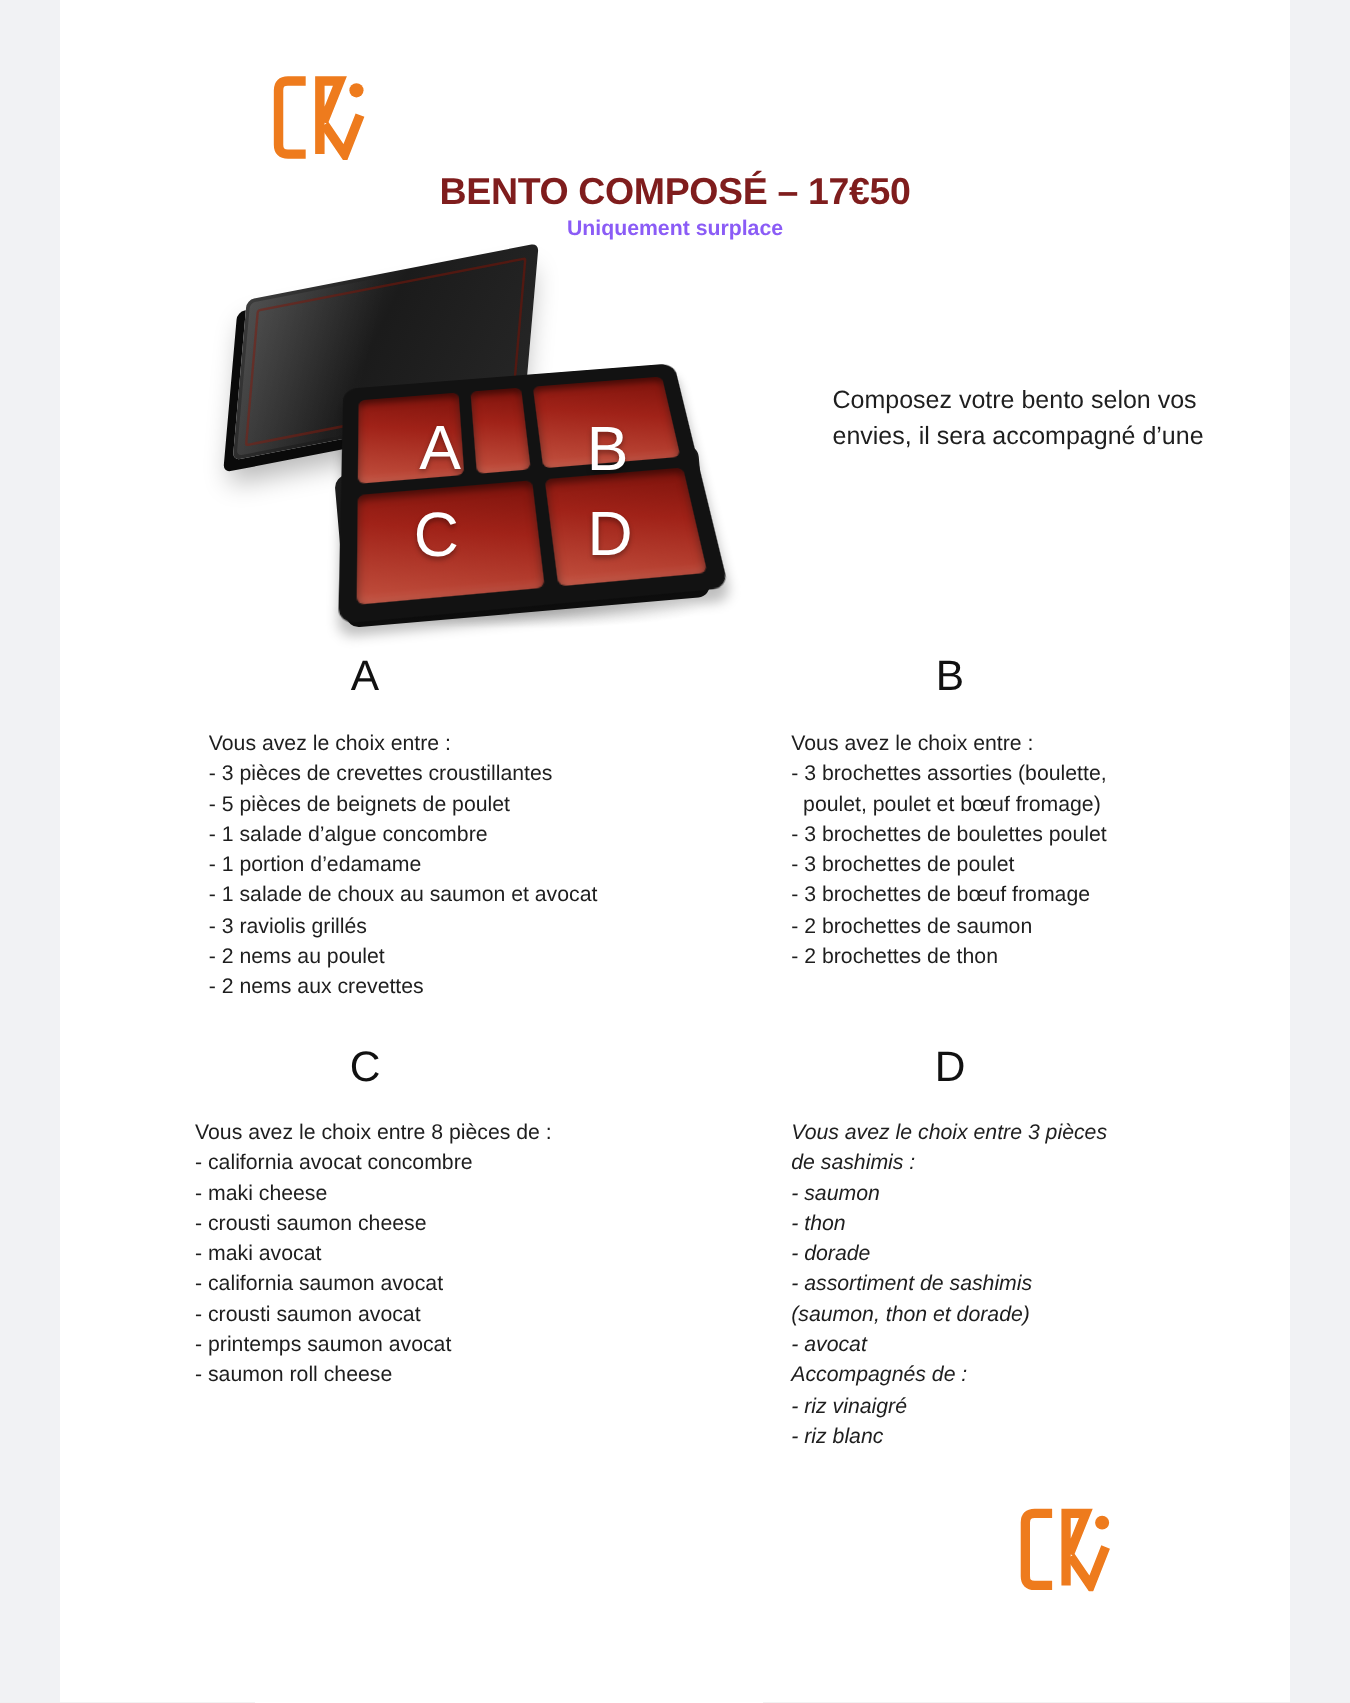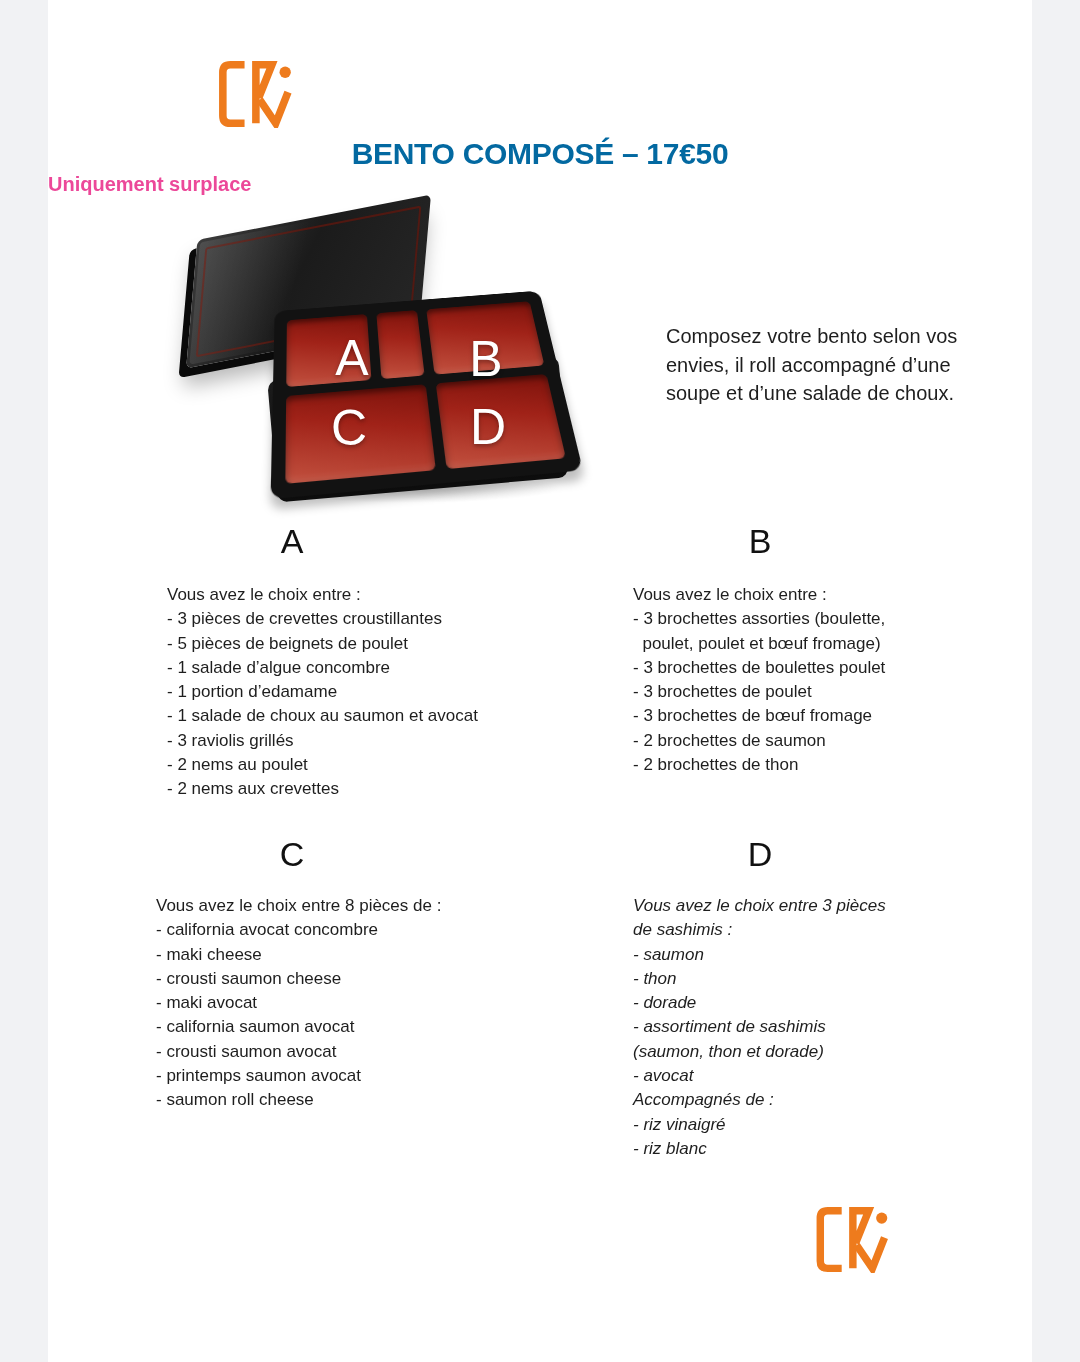--- a/index.html
+++ b/index.html
@@ -27,25 +27,25 @@
   .logo-top    { left: 166px; top: 60px;   width: 80px; height: 68px; }
   .logo-bottom { left: 764px; top: 1206px; width: 78px; height: 67px; }
   .logo svg { width: 100%; height: 100%; display: block; }
   .logo .stroke { fill: none; stroke: var(--brand, #ee7b1d); stroke-width: 8; stroke-linecap: butt; stroke-linejoin: miter; }
   .logo .fill { fill: var(--brand, #ee7b1d); }
 
   
   .title {
     position: absolute; left: 0; top: 137px; width: 100%;
     text-align: center; font-size: 30px; font-weight: 700;
-    letter-spacing: -0.3px; color: #0369a1;
+    letter-spacing: -0.3px; color: #7f1d1d;
   }
   .subtitle {
     position: absolute; left: 0; top: 173px; width: 100%;
-    text-align: left; font-size: 20px; font-weight: 700; color: #ec4899;
+    text-align: center; font-size: 17px; font-weight: 700; color: #8b5cf6;
   }
 
   
   .photo { position: absolute; left: 130px; top: 218px; width: 390px; height: 281px; }
   .photo-shadow {
     position: absolute; left: 84px; bottom: -4px; width: 300px; height: 30px;
     background: radial-gradient(ellipse at center, rgba(0,0,0,0.16), rgba(0,0,0,0) 70%);
   }
   .lid {
     position: absolute; left: 12px; top: 6px; width: 238px; height: 124px;
@@ -96,21 +96,21 @@
     transform: translate(-50%, -50%);
     text-shadow: 0 2px 4px rgba(0,0,0,0.35);
   }
   .letter-a { left: 174px; top: 140px; }
   .letter-b { left: 308px; top: 141px; }
   .letter-c { left: 171px; top: 210px; }
   .letter-d { left: 310px; top: 209px; }
 
   
   .intro {
-    position: absolute; left: 618px; top: 322px; width: 330px;
+    position: absolute; left: 618px; top: 306px; width: 330px;
     font-size: 20px; line-height: 28.6px; white-space: pre-wrap;
   }
 
   
   .sec-heading {
     position: absolute; transform: translateX(-50%);
     font-size: 34px; font-weight: 400; line-height: 1; color: #111;
   }
   .h-a { left: 244px; top: 524px; }
   .h-b { left: 712px; top: 524px; }
@@ -156,21 +156,21 @@
           <div class="cell cell-c"></div>
           <div class="cell cell-d"></div>
         </div>
       </div>
       <span class="letter letter-a">A</span>
       <span class="letter letter-b">B</span>
       <span class="letter letter-c">C</span>
       <span class="letter letter-d">D</span>
     </div>
 
-    <div class="intro"><div class="intro-line">Composez votre bento selon vos</div><div class="intro-line">envies, il roll accompagné d’une</div><div class="intro-line">soupe et d’une salade de choux.</div></div>
+    <div class="intro"><div class="intro-line">Composez votre bento selon vos</div><div class="intro-line">envies, il sera accompagné d’une</div></div>
 
     <div class="sec-heading h-a">A</div>
     <div class="sec-heading h-b">B</div>
     <div class="sec-heading h-c">C</div>
     <div class="sec-heading h-d">D</div>
 
     <div class="list list-a"><div class="menu-line">Vous avez le choix entre :</div><div class="menu-line">- 3 pièces de crevettes croustillantes</div><div class="menu-line">- 5 pièces de beignets de poulet</div><div class="menu-line">- 1 salade d’algue concombre</div><div class="menu-line">- 1 portion d’edamame</div><div class="menu-line">- 1 salade de choux au saumon et avocat</div><div class="menu-line">- 3 raviolis grillés</div><div class="menu-line">- 2 nems au poulet</div><div class="menu-line">- 2 nems aux crevettes</div></div>
     <div class="list list-b"><div class="menu-line">Vous avez le choix entre :</div><div class="menu-line">- 3 brochettes assorties (boulette,</div><div class="menu-line">  poulet, poulet et bœuf fromage)</div><div class="menu-line">- 3 brochettes de boulettes poulet</div><div class="menu-line">- 3 brochettes de poulet</div><div class="menu-line">- 3 brochettes de bœuf fromage</div><div class="menu-line">- 2 brochettes de saumon</div><div class="menu-line">- 2 brochettes de thon</div></div>
     <div class="list list-c"><div class="menu-line">Vous avez le choix entre 8 pièces de :</div><div class="menu-line">- california avocat concombre</div><div class="menu-line">- maki cheese</div><div class="menu-line">- crousti saumon cheese</div><div class="menu-line">- maki avocat</div><div class="menu-line">- california saumon avocat</div><div class="menu-line">- crousti saumon avocat</div><div class="menu-line">- printemps saumon avocat</div><div class="menu-line">- saumon roll cheese</div></div>
     <div class="list list-d"><div class="menu-line">Vous avez le choix entre 3 pièces</div><div class="menu-line">de sashimis :</div><div class="menu-line">- saumon</div><div class="menu-line">- thon</div><div class="menu-line">- dorade</div><div class="menu-line">- assortiment de sashimis</div><div class="menu-line">(saumon, thon et dorade)</div><div class="menu-line">- avocat</div><div class="menu-line">Accompagnés de :</div><div class="menu-line">- riz vinaigré</div><div class="menu-line">- riz blanc</div></div>

